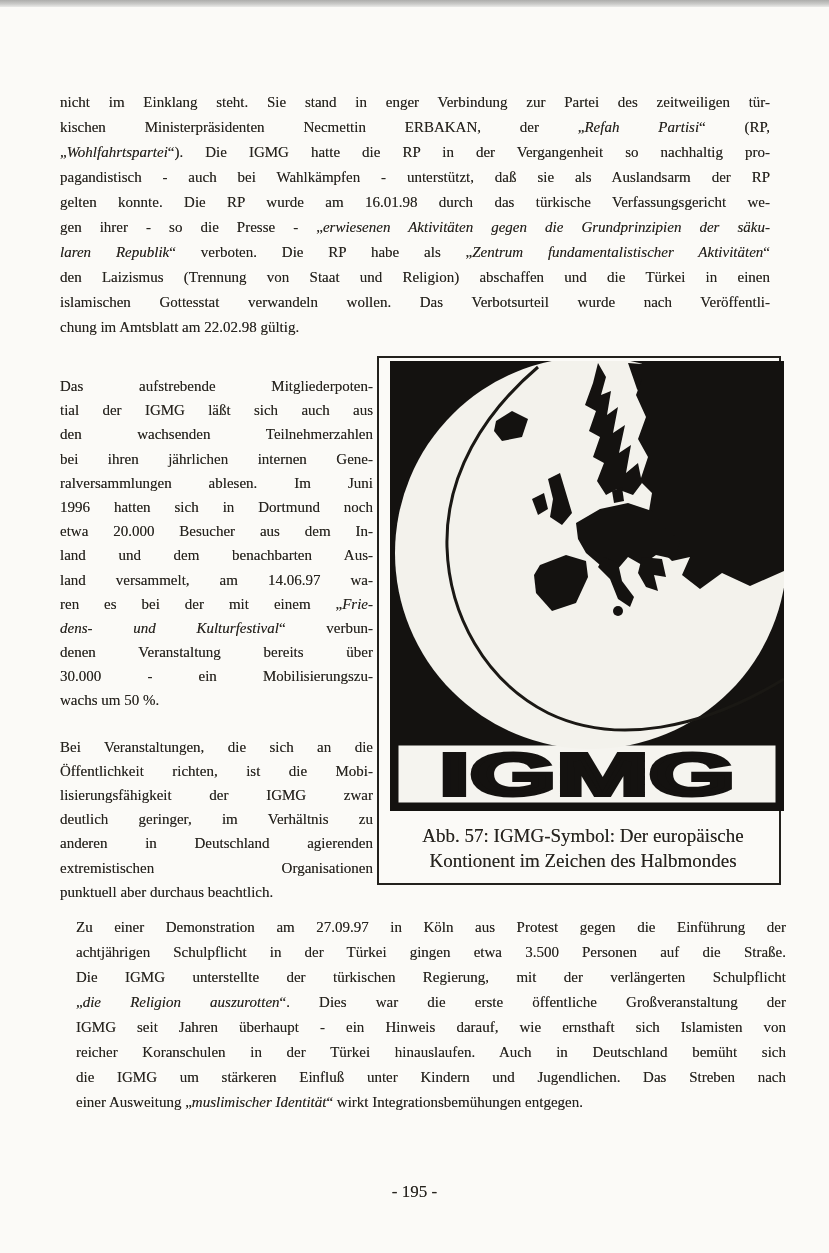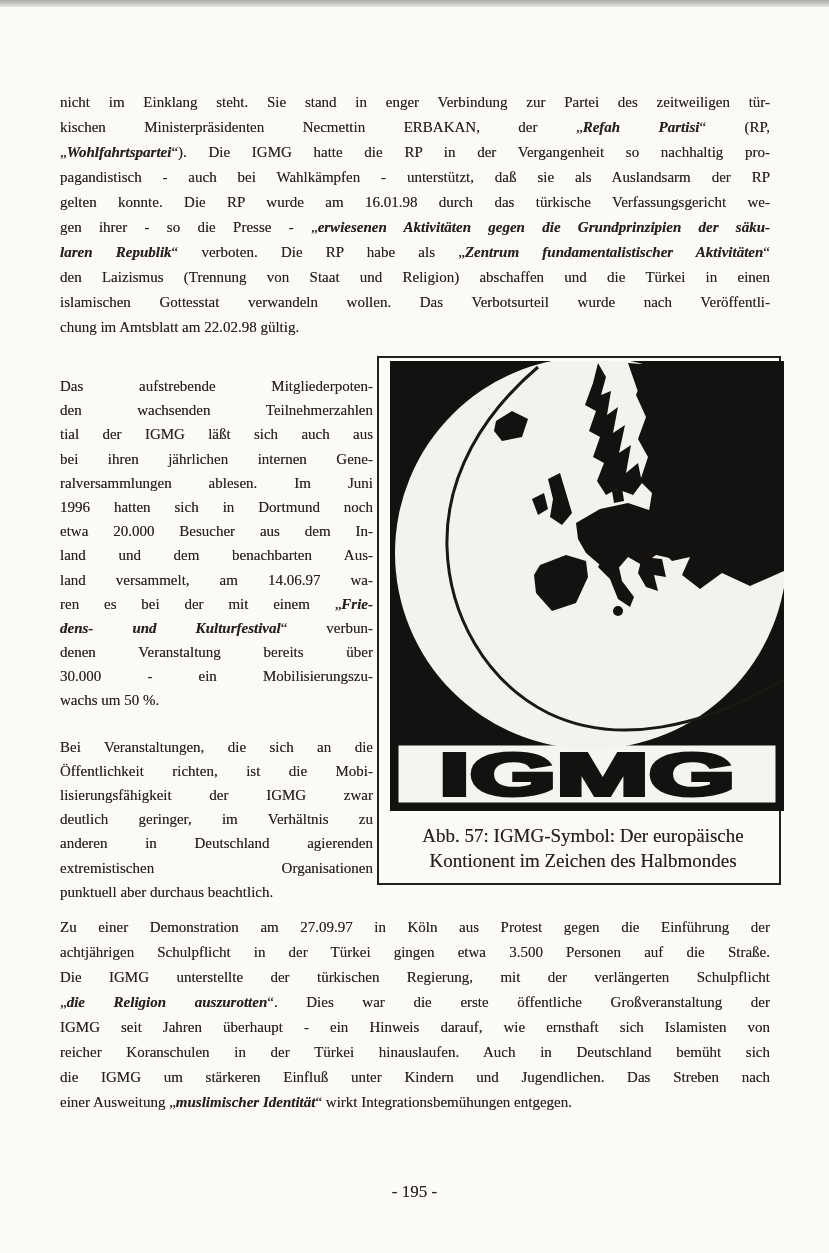--- a/index.html
+++ b/index.html
@@ -20,21 +20,21 @@
     text-align:justify;
     text-align-last:justify;
     font-size:15px;
     line-height:25px;
     height:25px;
     white-space:normal;
     text-shadow:0 0 .5px rgba(46,42,36,.55);
   }
   .jline.last{text-align-last:left;}
   .para-intro{left:60px;top:90px;width:710px;}
-  .para-closing{left:60px;top:915px;width:710px;}
+  .para-closing{left:76px;top:915px;width:710px;}
   .left-col{position:absolute;left:60px;top:367px;width:313px;margin-top:7px;}
   .left-col .jline{line-height:24.2px;height:24.2px;}
   .col-gap{height:22px;}
   .figure-box{
     position:absolute;left:377px;top:356px;width:404px;
     box-sizing:border-box;
     border:2px solid #23211d;
     background:#fbfaf7;
     padding:3px 3px 8px 11px;
   }
@@ -42,21 +42,21 @@
   .caption{padding:12px 6px 2px 6px;}
   .caption .jline,.caption .jline.last{
     text-align:center;text-align-last:center;
     font-size:19px;line-height:25px;height:25px;
   }
   .page-number{
     position:absolute;left:0;top:1182px;width:829px;
     text-align:center;font-size:17px;
     text-shadow:0 0 .5px rgba(46,42,36,.55);
   }
-  i{font-style:italic;font-weight:bold;}
+  i{font-style:italic;}
 </style>
 </head>
 <body>
 
 <div class="page">
 
   <div class="scan-edge"></div>
 
   <div class="para para-intro">
       <div class="jline"><span>nicht im Einklang steht. Sie stand in enger Verbindung zur Partei des zeitweiligen tür-</span></div>
@@ -67,22 +67,22 @@
       <div class="jline"><span>gen ihrer - so die Presse - „</span><i>erwiesenen Aktivitäten gegen die Grundprinzipien der säku-</i></div>
       <div class="jline"><i>laren Republik</i><span>“ verboten. Die RP habe als „</span><i>Zentrum fundamentalistischer Aktivitäten</i><span>“</span></div>
       <div class="jline"><span>den Laizismus (Trennung von Staat und Religion) abschaffen und die Türkei in einen</span></div>
       <div class="jline"><span>islamischen Gottesstat verwandeln wollen. Das Verbotsurteil wurde nach Veröffentli-</span></div>
       <div class="jline last"><span>chung im Amtsblatt am 22.02.98 gültig.</span></div>
     </div>
 
   <div class="left-col">
     <div class="para-a">
         <div class="jline"><span>Das aufstrebende Mitgliederpoten-</span></div>
+        <div class="jline"><span>tial der IGMG läßt sich auch aus</span></div>
         <div class="jline"><span>den wachsenden Teilnehmerzahlen</span></div>
-        <div class="jline"><span>tial der IGMG läßt sich auch aus</span></div>
         <div class="jline"><span>bei ihren jährlichen internen Gene-</span></div>
         <div class="jline"><span>ralversammlungen ablesen. Im Juni</span></div>
         <div class="jline"><span>1996 hatten sich in Dortmund noch</span></div>
         <div class="jline"><span>etwa 20.000 Besucher aus dem In-</span></div>
         <div class="jline"><span>land und dem benachbarten Aus-</span></div>
         <div class="jline"><span>land versammelt, am 14.06.97 wa-</span></div>
         <div class="jline"><span>ren es bei der mit einem „</span><i>Frie-</i></div>
         <div class="jline"><i>dens- und Kulturfestival</i><span>“ verbun-</span></div>
         <div class="jline"><span>denen Veranstaltung bereits über</span></div>
         <div class="jline"><span>30.000 - ein Mobilisierungszu-</span></div>

